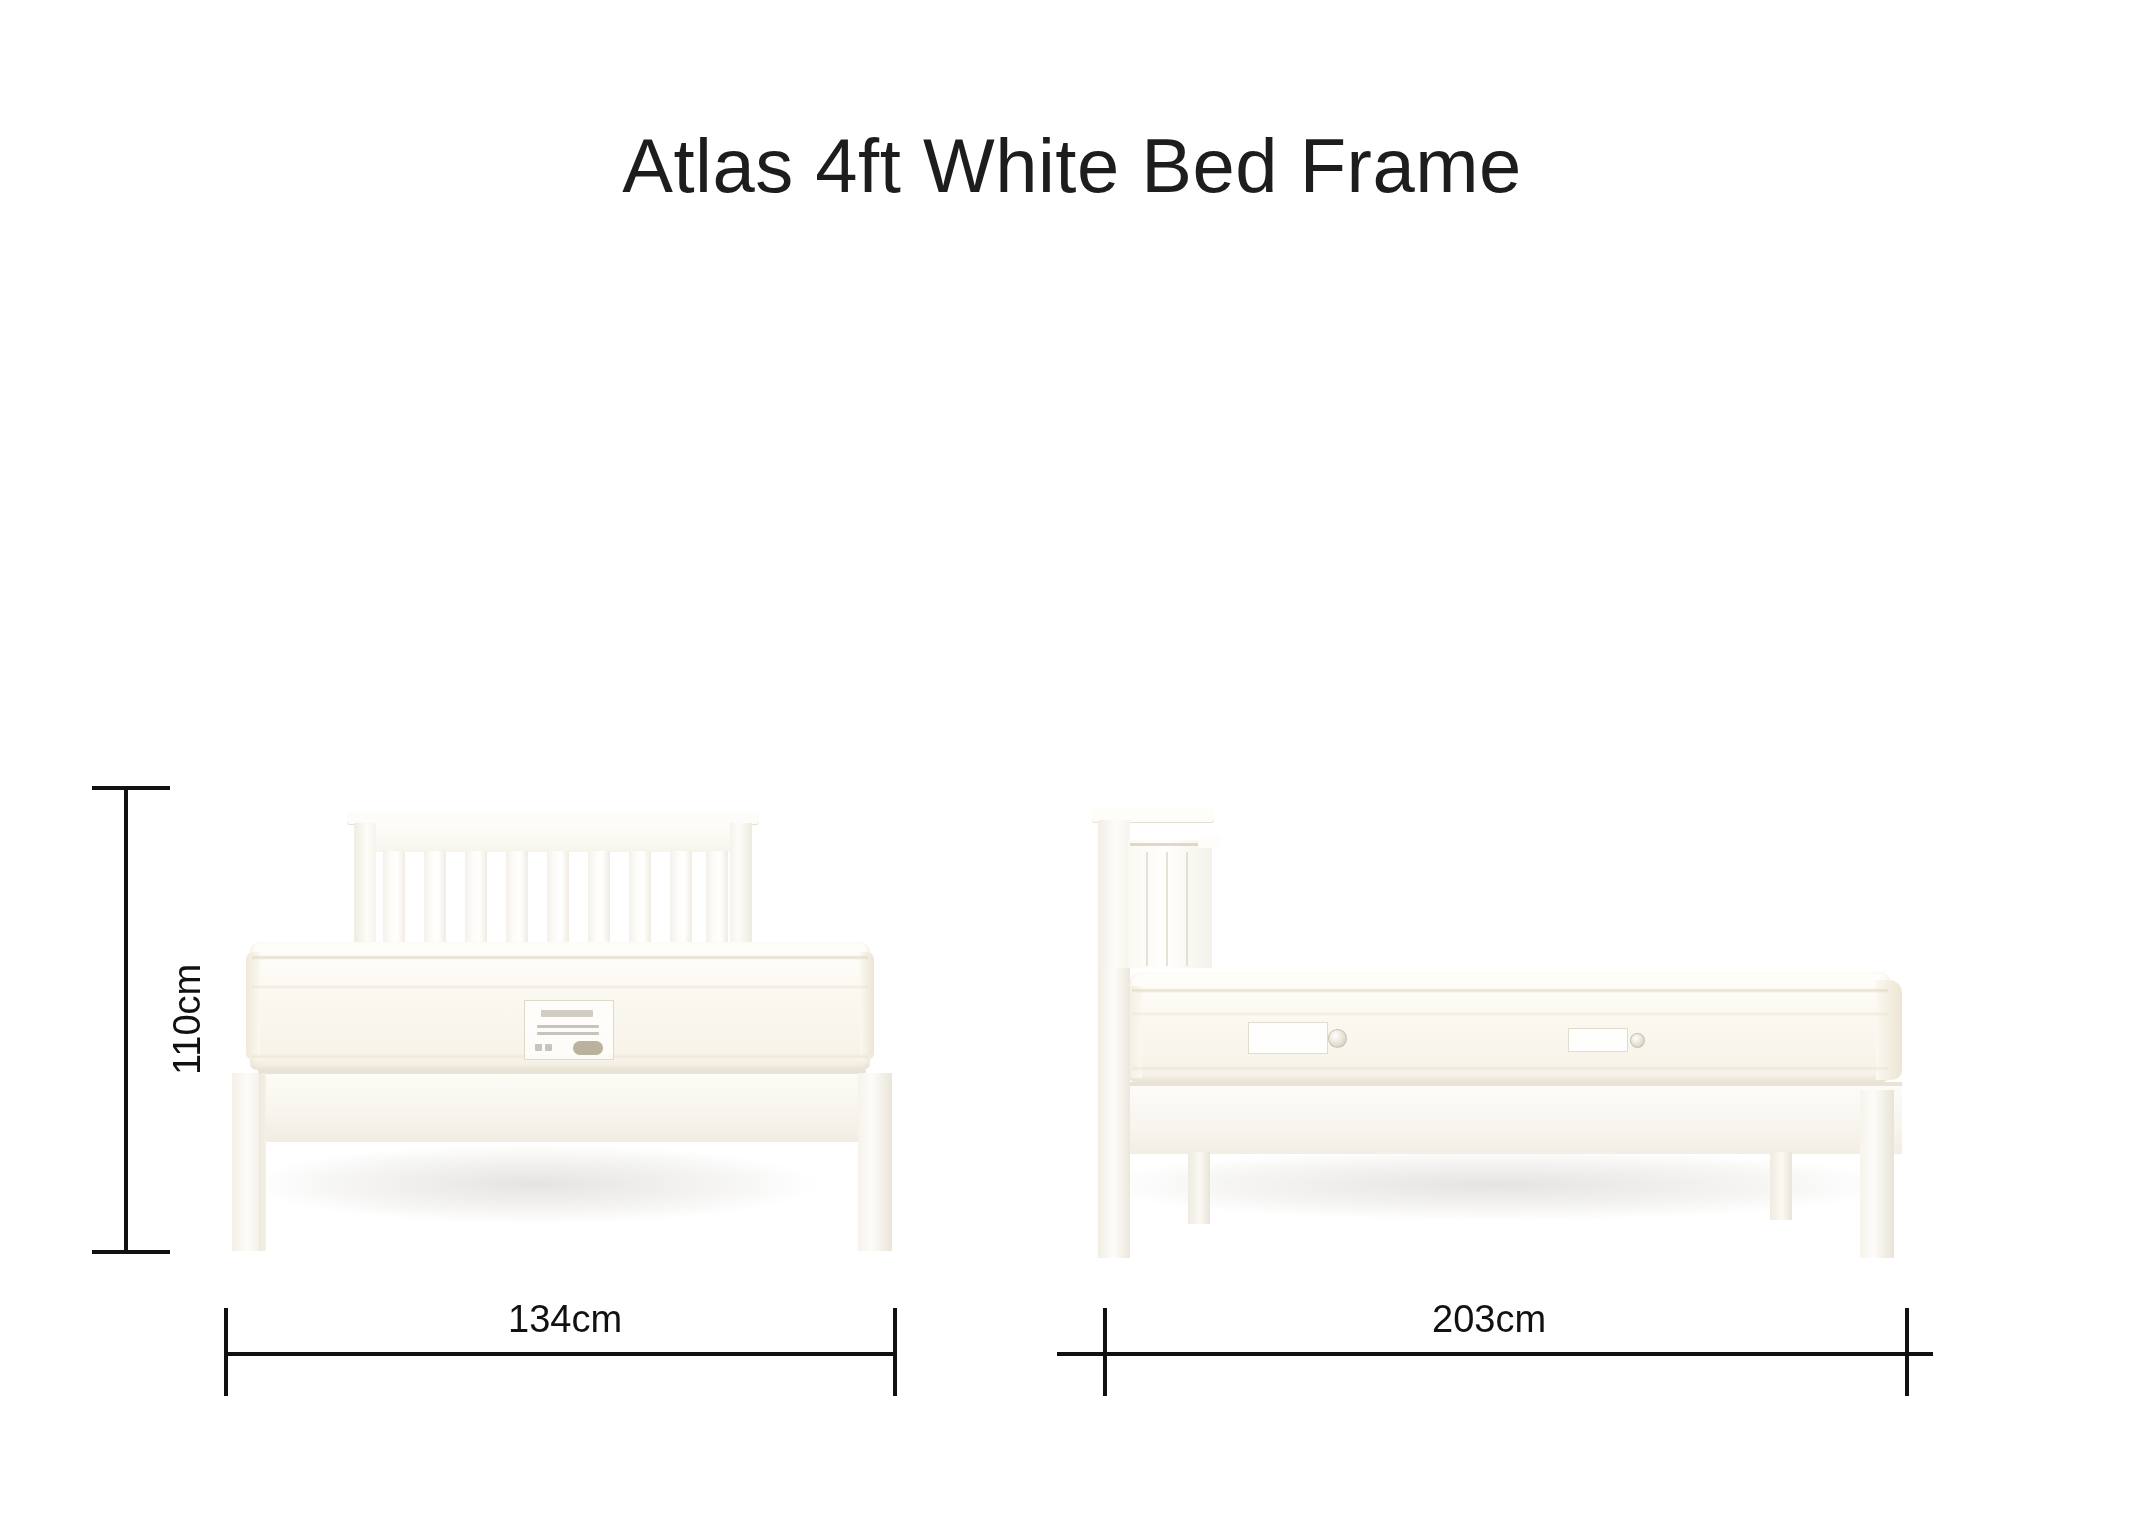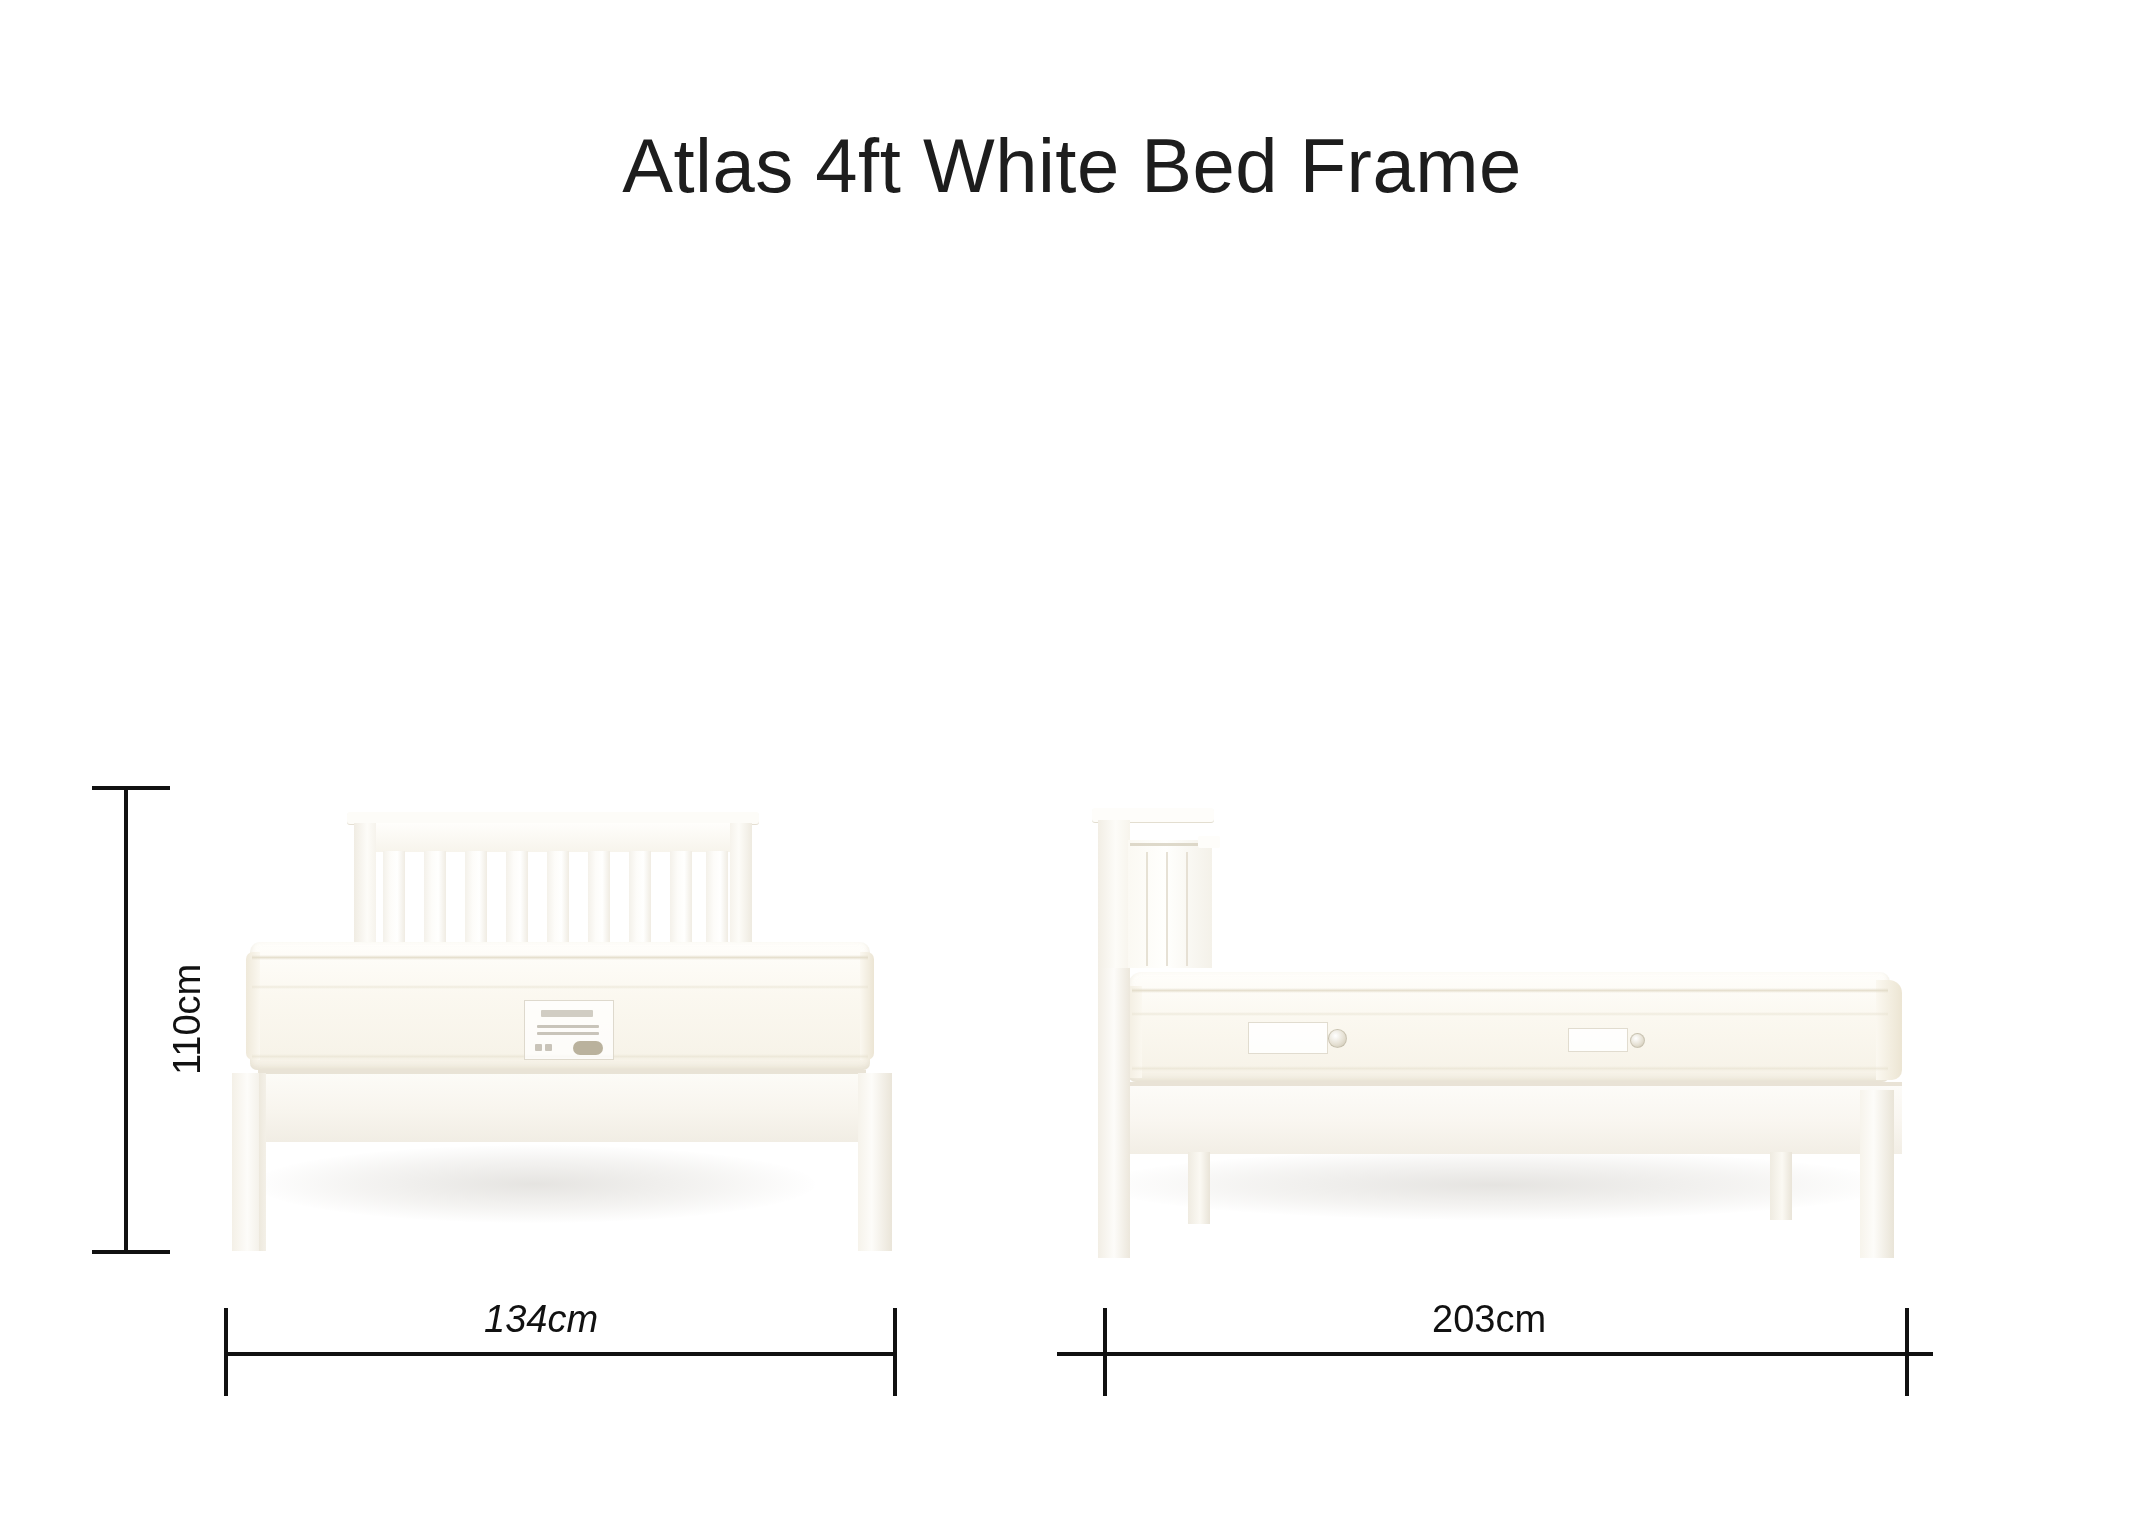--- a/index.html
+++ b/index.html
@@ -215,21 +215,21 @@
               background:linear-gradient(90deg,#f6f3eb 0%, #fdfcf9 40%, #eae5d9 100%);"></div>
 
   <div class="dim-line-v" style="left:124px; top:786px; height:468px;"></div>
   <div class="tick-h" style="left:92px; top:786px; width:78px;"></div>
   <div class="tick-h" style="left:92px; top:1250px; width:78px;"></div>
   <div class="dim-label-vert" style="left:168px; top:1075px;">110cm</div>
 
   <div class="dim-line-h" style="left:225px; top:1352px; width:672px;"></div>
   <div class="tick-v" style="left:224px; top:1308px; height:88px;"></div>
   <div class="tick-v" style="left:893px; top:1308px; height:88px;"></div>
-  <div class="dim-label" style="left:484px; top:1300px;font-style:italic;">134cm</div>
+  <div class="dim-label" style="left:508px; top:1300px;">134cm</div>
 </div>
 
 <div class="bed-view" style="left:980px; top:0px; width:1164px; height:1528px;">
 
   <div class="floor-shadow" style="left:120px; top:1150px; width:790px; height:70px;"></div>
 
   <div class="wood-lit" style="left:112px; top:808px; width:122px; height:14px; border-radius:3px;
               background:#fefdfa; box-shadow:0 1px 0 rgba(224,218,203,0.9);"></div>
 
   <div class="wood" style="left:118px; top:820px; width:32px; height:148px;

